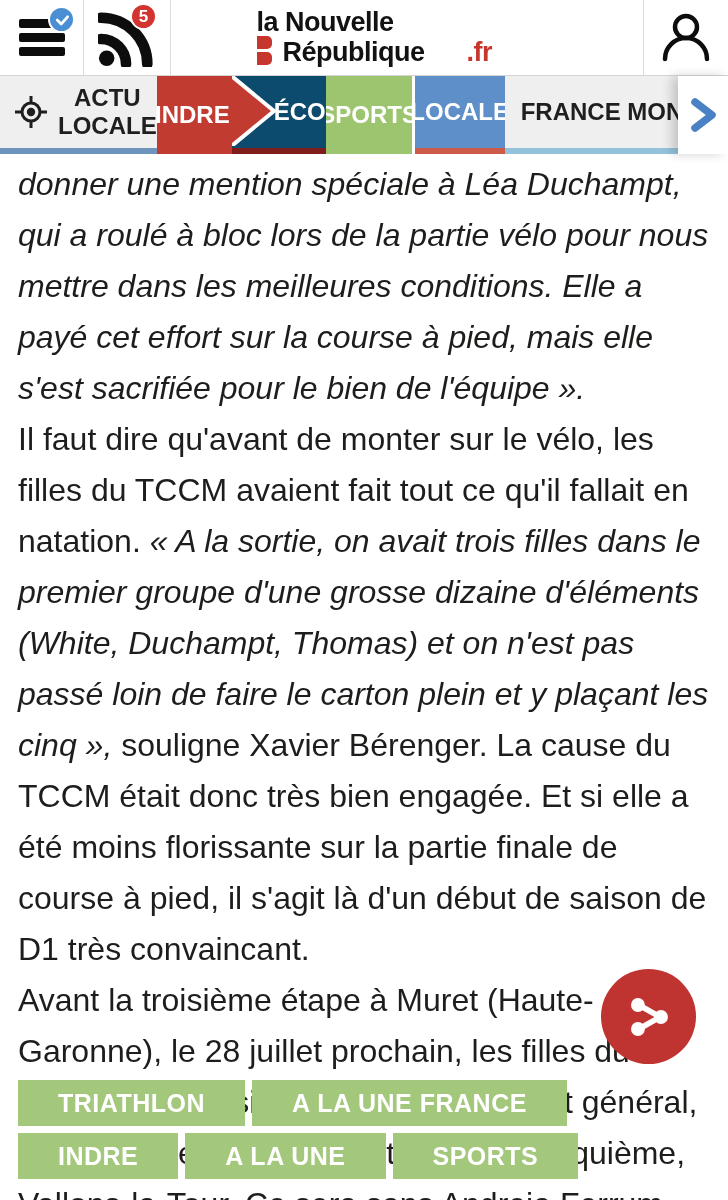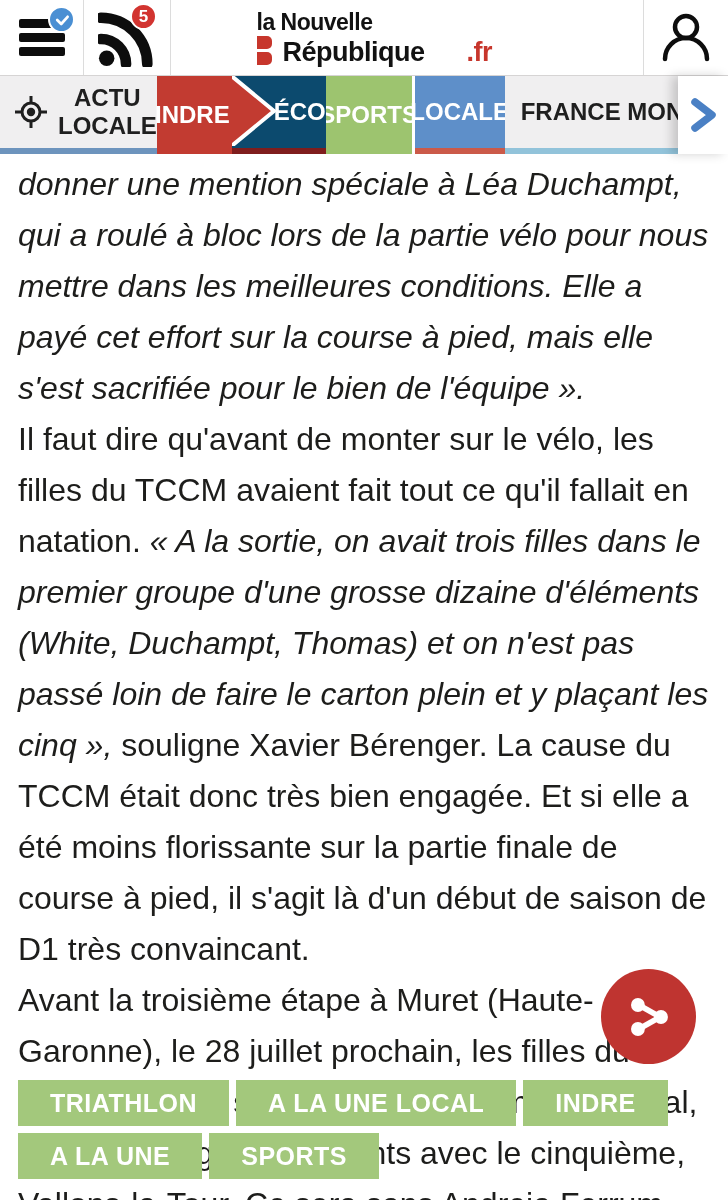--- a/index.html
+++ b/index.html
@@ -16,21 +16,21 @@
   .hbtn.account { width:85px; border-left:1px solid #dcdcdc; margin-left:auto; }
   .burger { width:46px; }
   .burger div { height:9px; background:#0d0d0d; border-radius:2px; margin:5px 0; }
   .badge { position:absolute; min-width:27px; height:27px; border-radius:50%;
            display:flex; align-items:center; justify-content:center;
            color:#fff; font-size:17px; font-weight:bold; border:2px solid #fff; }
   .badge.blue { background:#4a8fd3; top:6px; left:48px; }
   .badge.red  { background:#d23430; top:3px; left:46px; }
   .logo { flex:0 1 auto; display:flex; flex-direction:column; justify-content:center;
           align-items:flex-start; margin:0 auto; padding-left:10px; }
-  .logo-l1 { font-size:23px; font-weight:bold; color:#121212; line-height:27px; letter-spacing:-0.5px; }
+  .logo-l1 { font-size:27px; font-weight:bold; color:#121212; line-height:27px; letter-spacing:-0.5px; }
   .logo-l2 { display:flex; align-items:flex-end; font-size:27px; font-weight:bold;
              color:#121212; line-height:27px; letter-spacing:-0.5px; }
   .logo-mark { margin-right:6px; display:inline-block; }
   .logo-fr { color:#c7362c;margin-left:42px; }
 
   
   .nav { height:78px; display:flex; align-items:stretch; background:#f0eff0; position:relative; }
   .tab { display:flex; align-items:center; justify-content:center;
          font-weight:bold; font-size:24px; color:#fff; cursor:pointer; border:none; }
   .tab-actu { width:177px; background:#f0eff0; color:#1f1f1f;
@@ -55,21 +55,21 @@
   
   .share-fab { position:absolute; left:601px; top:969px; width:95px; height:95px;
                border-radius:50%; background:#bf3430; border:none; cursor:pointer;
                display:flex; align-items:center; justify-content:center; z-index:10; }
 
   
   .tags { position:absolute; left:18px; right:18px; top:1080px;
           display:flex; flex-wrap:wrap; gap:7px; z-index:5; }
   .tag-btn { height:46px; background:#a3c87c; color:#fff; border:none; cursor:pointer;
              font-family:"Liberation Sans", sans-serif;
-             font-size:25px; font-weight:bold; letter-spacing:0.5px; padding:0 32px;text-align:center; }
+             font-size:25px; font-weight:bold; letter-spacing:0.5px; padding:0 40px;text-align:center; }
 </style>
 </head>
 <body>
 
 <div class="header">
   <button class="hbtn menu">
     <span class="burger">
       <div></div>
         <div></div>
         <div></div>
@@ -168,17 +168,17 @@
     <line x1="15" y1="13" x2="38" y2="26" stroke="#fff" stroke-width="6"></line>
     <line x1="15" y1="39" x2="38" y2="26" stroke="#fff" stroke-width="6"></line>
     <circle cx="14" cy="13" r="7.5" fill="#fff"></circle>
     <circle cx="14" cy="39" r="7.5" fill="#fff"></circle>
     <circle cx="39" cy="26" r="7.5" fill="#fff"></circle>
   </svg>
 </button>
 
 <div class="tags">
     <button class="tag-btn">TRIATHLON</button>
-    <button class="tag-btn">A LA UNE LOCAL</button>
+    <button class="tag-btn">A LA UNE FRANCE</button>
     <button class="tag-btn">INDRE</button>
     <button class="tag-btn">A LA UNE</button>
     <button class="tag-btn">SPORTS</button>
   </div>
 
 </body></html>

